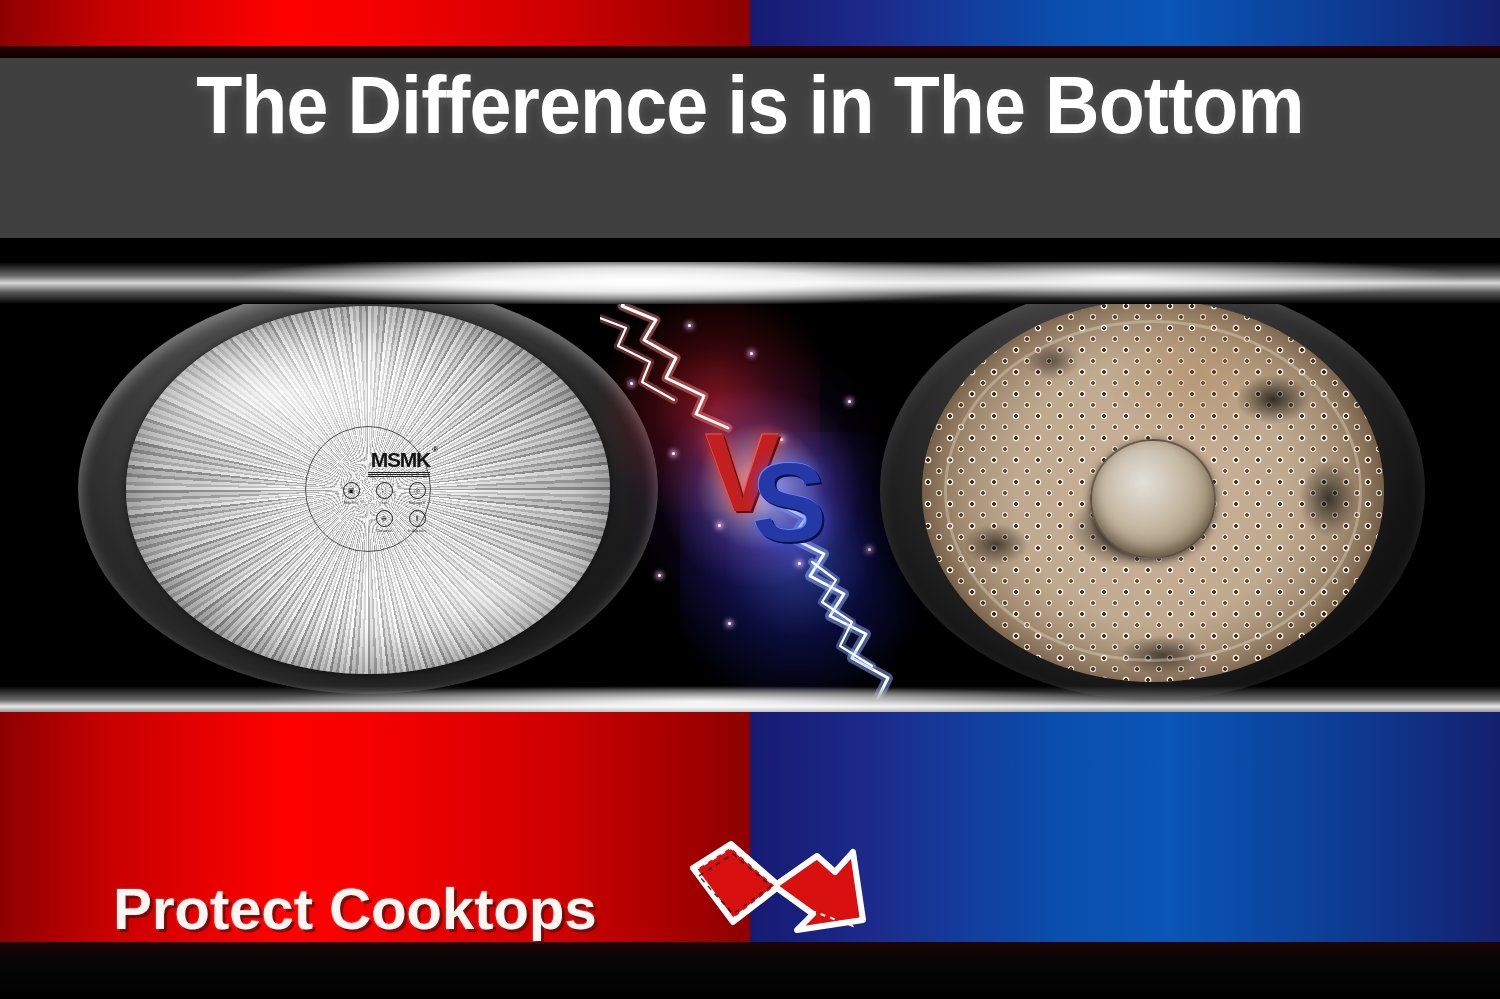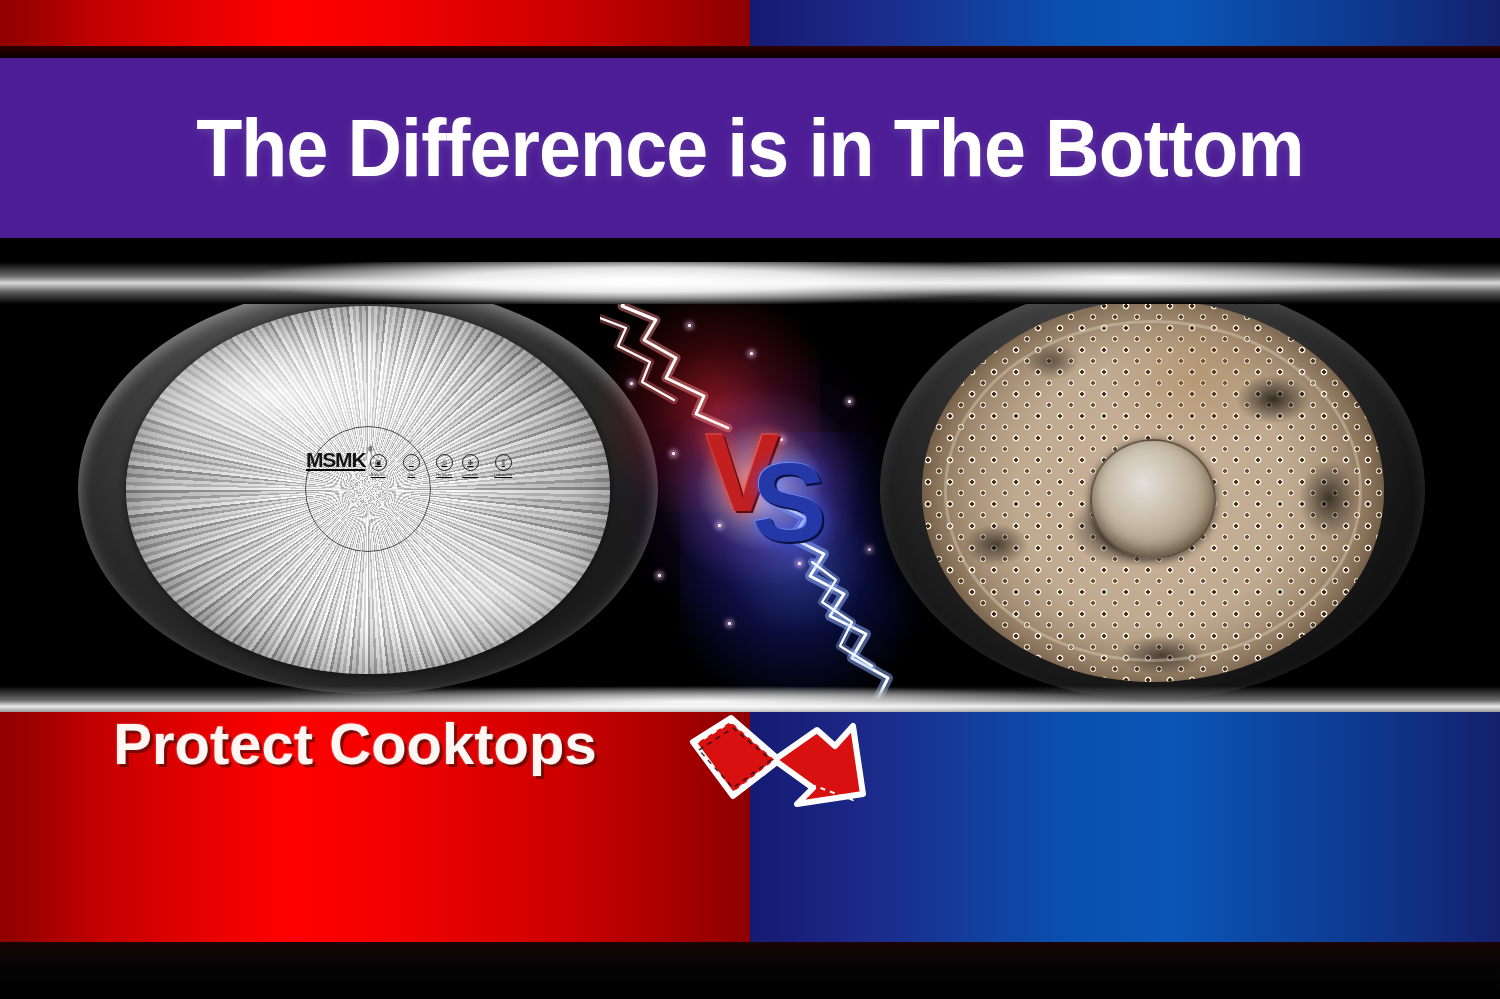--- a/index.html
+++ b/index.html
@@ -32,22 +32,22 @@
 
   #bottombar{top:712px;height:230px;}
   #bottombar-shadow{
     position:absolute;left:0;top:942px;width:1500px;height:57px;
     background:linear-gradient(180deg,#1a0505 0%,#050505 40%,#000 100%);
   }
 
   
   #title-area{
     position:absolute;left:0;top:58px;width:1500px;height:180px;
-    display:flex;align-items:center;justify-content:center;
-    background:#4c1d95;
+    display:flex;align-items:flex-start;justify-content:center;
+    background:#404040;
   }
   #title{
     color:#ffffff;
     font-weight:700;
     font-size:82px;
     letter-spacing:-1px;
     white-space:nowrap;
     transform:scaleX(.92);
     text-shadow:0 3px 10px rgba(255,255,255,.14);
     font-family:"Liberation Sans","DejaVu Sans",sans-serif;
@@ -103,22 +103,22 @@
     background:
       radial-gradient(ellipse 300px 120px at 30% 24%,rgba(255,255,255,.75),rgba(255,255,255,0) 62%),
       radial-gradient(ellipse 250px 110px at 74% 78%,rgba(255,255,255,.5),rgba(255,255,255,0) 66%),
       radial-gradient(ellipse 170px 320px at 50% 50%,rgba(255,255,255,0) 40%,rgba(0,0,0,.16) 100%);
     pointer-events:none;
   }
   #logo-badge{
     position:absolute;left:50%;top:50%;transform:translate(-50%,-50%);
     width:126px;height:126px;border-radius:50%;
     border:1.4px solid rgba(30,30,30,.75);
-    display:flex;flex-direction:row;align-items:flex-start;justify-content:flex-start;
-    padding-top:22px;box-sizing:border-box;text-decoration:underline;
+    display:flex;flex-direction:column;align-items:flex-end;justify-content:flex-start;
+    padding-top:22px;box-sizing:border-box;
   }
   #logo-word{
     font-weight:800;font-size:21px;letter-spacing:-1.2px;color:#141414;
     font-family:"Liberation Sans","DejaVu Sans",sans-serif;
     position:relative;line-height:1;
   }
   #logo-word sup{font-size:8px;position:absolute;top:-3px;right:-7px;}
   #logo-rules{width:62px;height:5px;margin-top:2px;
     background:linear-gradient(180deg,#222 0 1px,transparent 1px 2px,#222 2px 3px,transparent 3px 4px,#222 4px 5px);}
   .icon-row{display:flex;gap:7px;margin-top:5px;}
@@ -212,21 +212,21 @@
   #vs .s{
     font-size:112px;font-weight:800;color:#2438a8;
     font-family:"Liberation Sans","DejaVu Sans",sans-serif;
     text-shadow:2px 2px 0 #0a1040, -1px -1px 0 #6a86ee, 0 0 18px rgba(60,90,255,.85);
     margin-left:-28px;position:relative;top:16px;
   }
 
   
   #bottom-content{
     position:absolute;left:0;top:712px;width:1500px;height:230px;
-    display:flex;align-items:flex-start;z-index:5;
+    display:flex;align-items:flex-end;z-index:5;
   }
   #left-text{
     width:680px;text-align:center;padding-left:30px;box-sizing:border-box;
   }
   #left-text .ln{
     color:#fdf6f2;font-weight:700;font-size:58px;line-height:1.12;
     text-shadow:3px 3px 0 rgba(90,10,6,.75), 0 0 2px rgba(255,255,255,.5);
     font-family:"Liberation Sans","DejaVu Sans",sans-serif;
   }
   #arrow-wrap{width:196px;display:flex;align-items:center;justify-content:center;}

